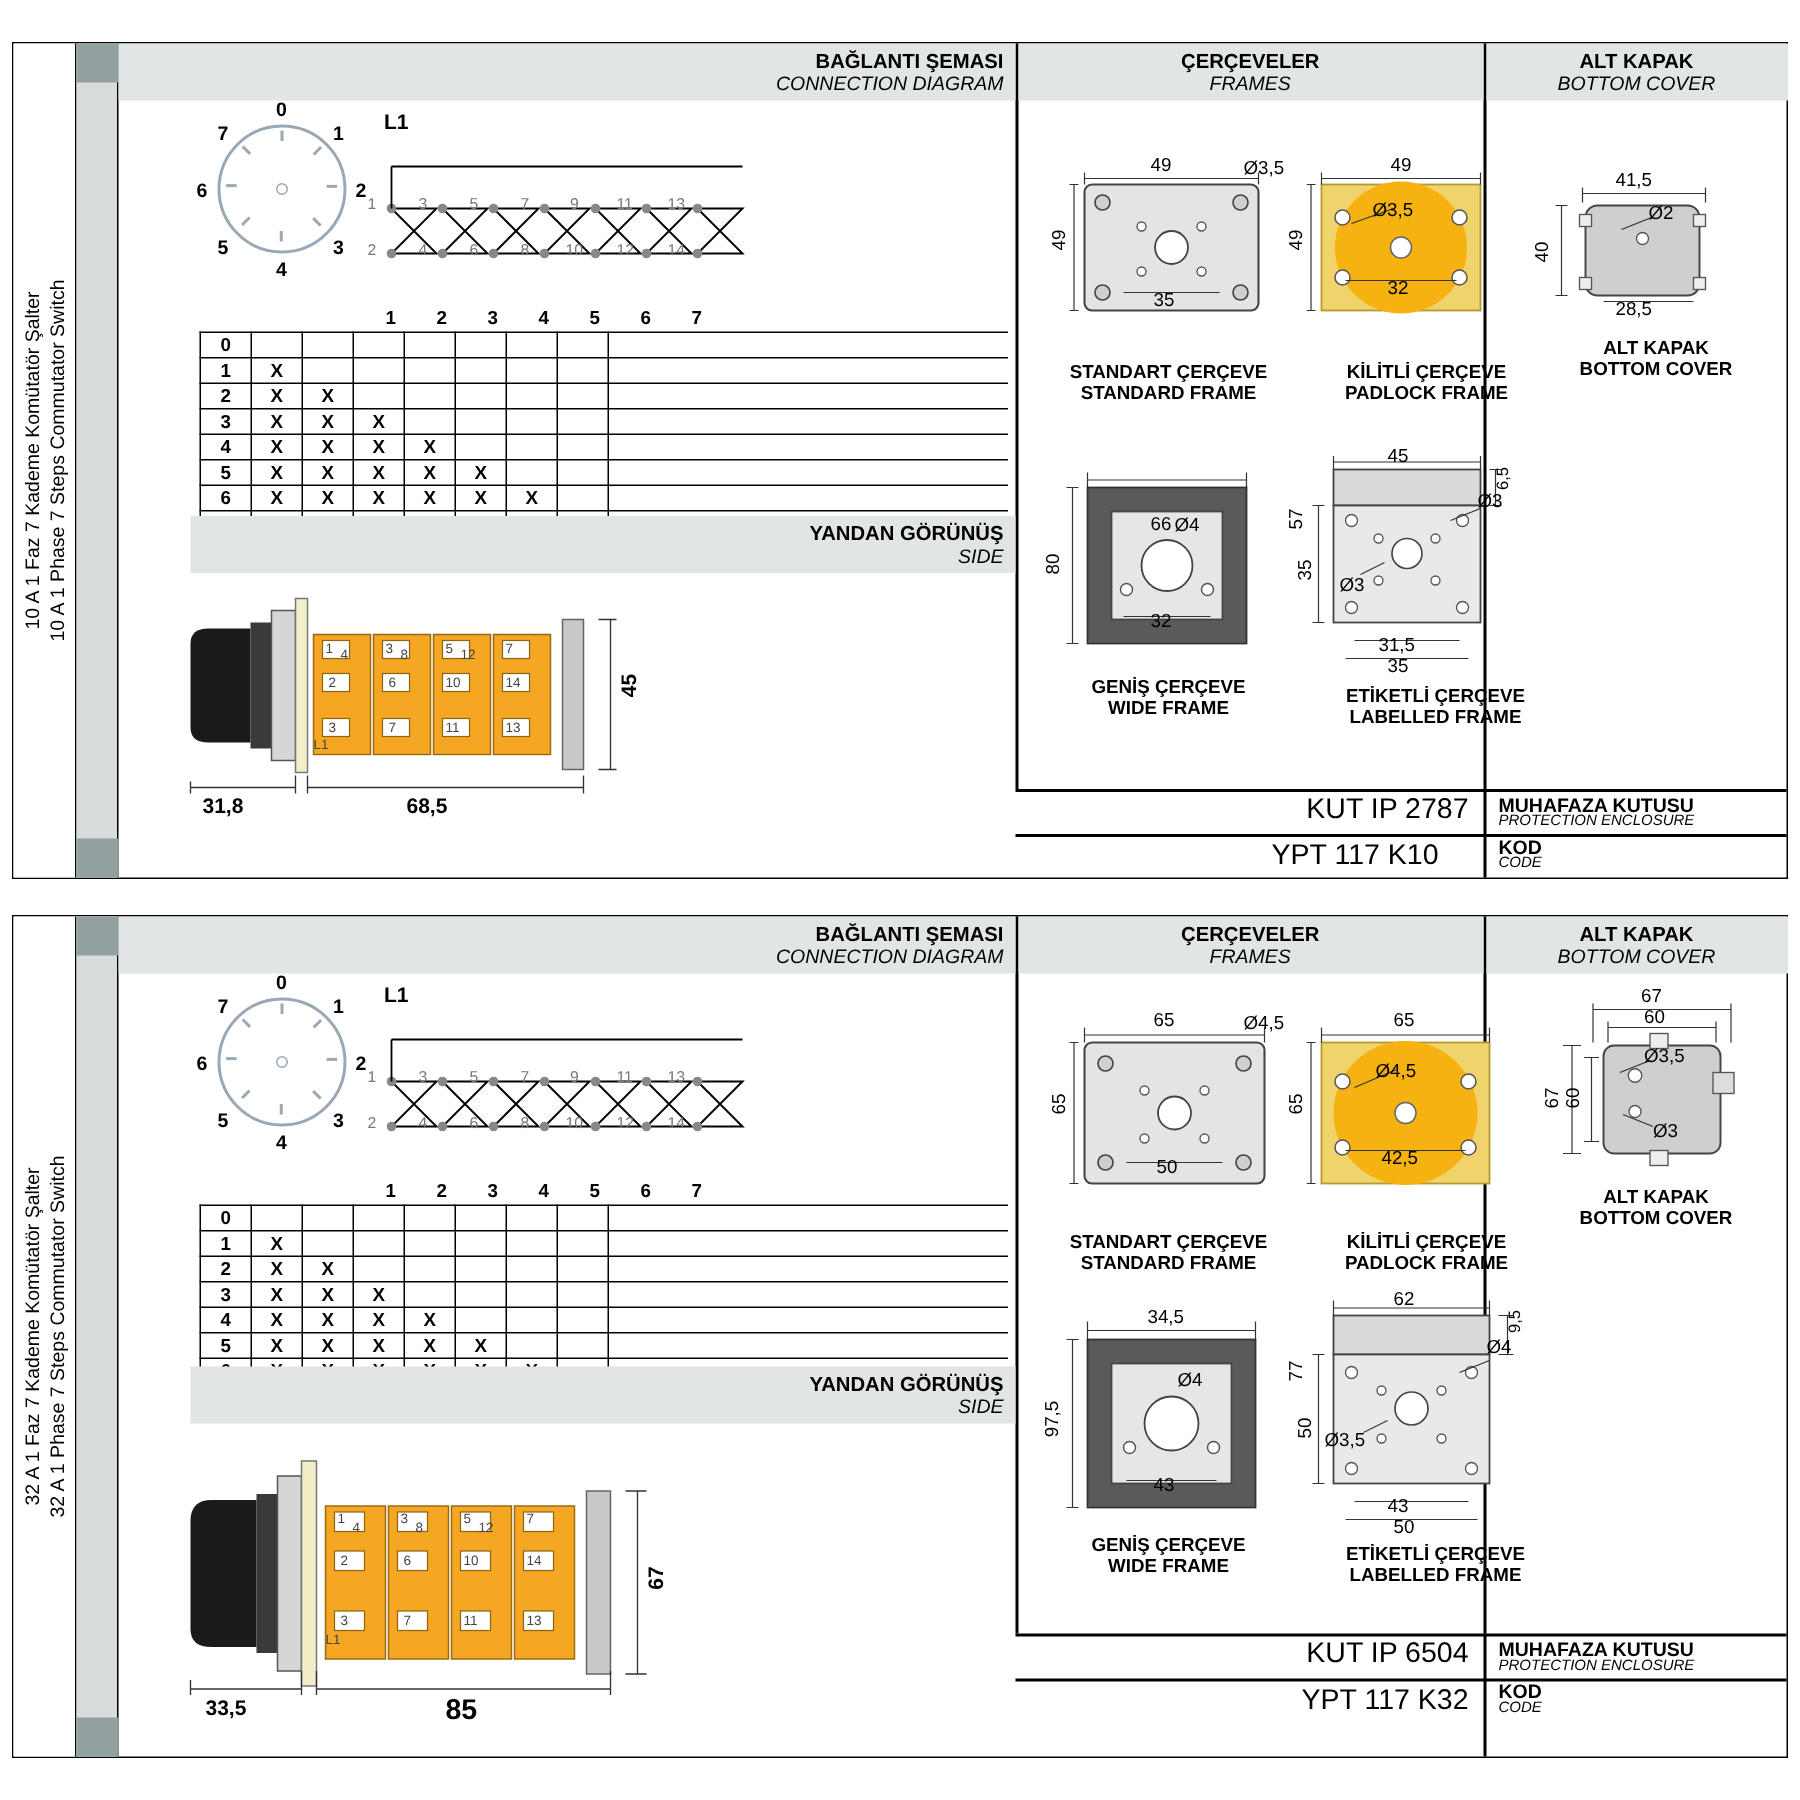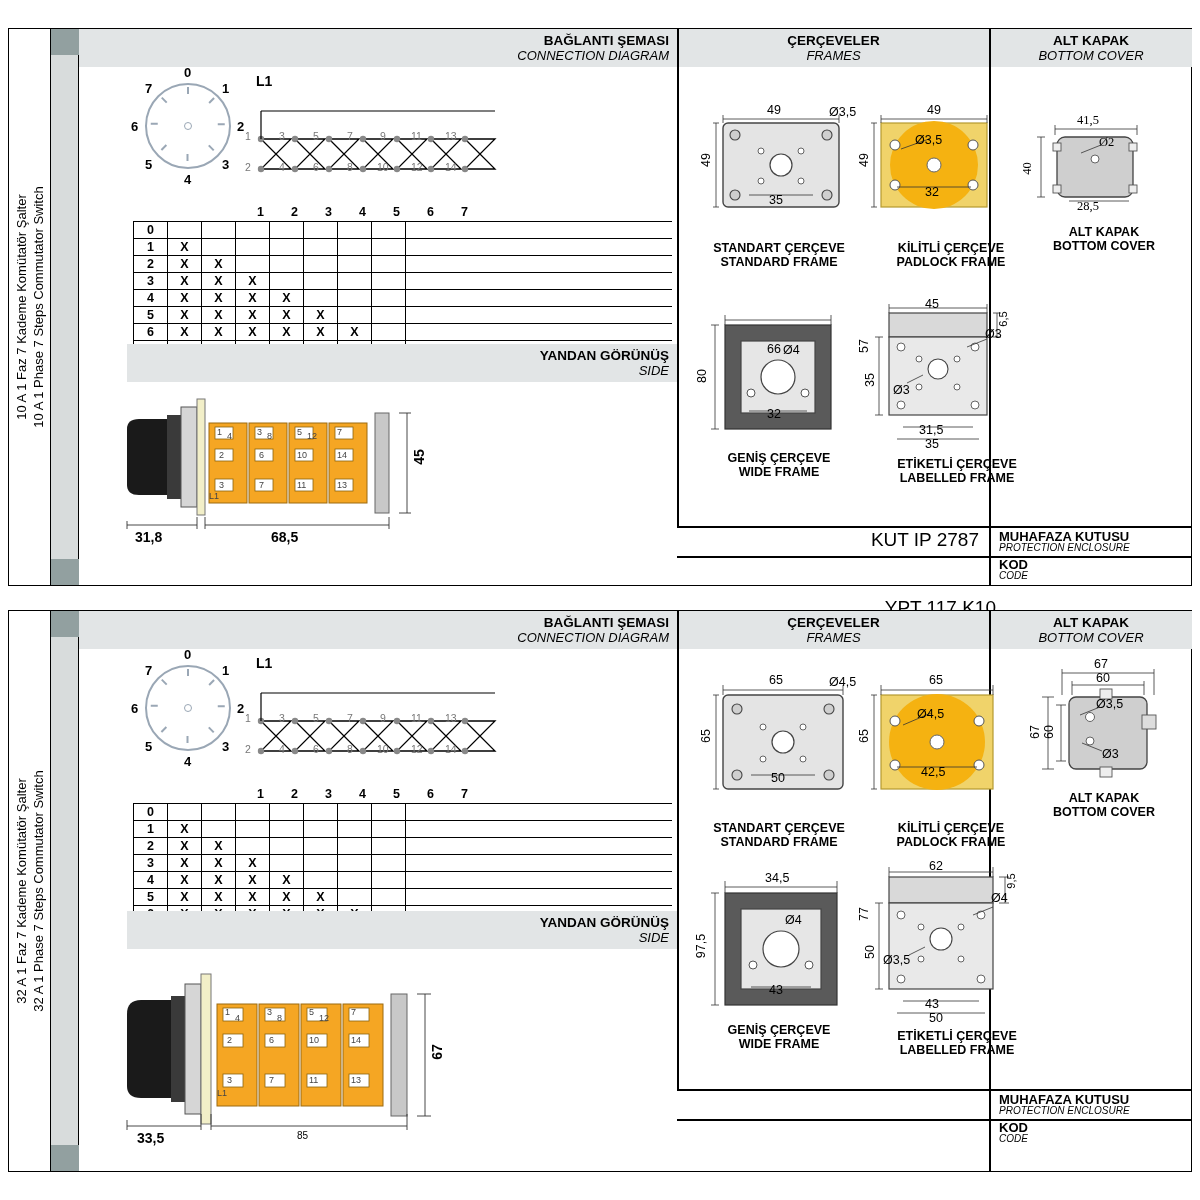--- a/index.html
+++ b/index.html
@@ -495,21 +495,21 @@
       <div class="dim" style="left:52px; top:124px; font-size:12.5px;">31,5</div>
       <div class="dim" style="left:58px; top:138px; font-size:12.5px;">35</div>
       <div class="dim" style="left:118px; top:28px; font-size:12.5px;">Ø3</div>
       <div class="dim" style="left:26px; top:84px; font-size:12.5px;">Ø3</div>
     </div>
     <div class="cap" style="left:858px; top:428px; width:180px;">
       <div>ETİKETLİ ÇERÇEVE</div>
       <div>LABELLED FRAME</div>
     </div>
 
-    <div style="position:absolute; left:1020px; top:80px;font-family:Liberation Serif, serif;">
+    <div style="position:absolute; left:1020px; top:80px;">
       <svg width="150" height="120" viewBox="0 0 150 120">
         <path d="M36 28 h60 a8 8 0 0 1 8 8 v44 a8 8 0 0 1 -8 8 h-60 a8 8 0 0 1 -8 -8 v-44 a8 8 0 0 1 8 -8 z" fill="#cfcfcf" stroke="#444" stroke-width="1.3"></path>
         <rect x="24" y="34" width="8" height="8" fill="#eee" stroke="#555" stroke-width="0.9"></rect>
         <rect x="100" y="34" width="8" height="8" fill="#eee" stroke="#555" stroke-width="0.9"></rect>
         <rect x="24" y="76" width="8" height="8" fill="#eee" stroke="#555" stroke-width="0.9"></rect>
         <rect x="100" y="76" width="8" height="8" fill="#eee" stroke="#555" stroke-width="0.9"></rect>
         <circle cx="66" cy="50" r="4" fill="#fff" stroke="#555" stroke-width="0.9"></circle>
         <g stroke="#333" stroke-width="0.8">
           <line x1="26" y1="16" x2="26" y2="26"></line>
             <line x1="108" y1="16" x2="108" y2="26"></line>
@@ -530,21 +530,21 @@
       <div>ALT KAPAK</div>
       <div>BOTTOM COVER</div>
     </div>
 
     <div class="hline" style="left:668px; top:497px; width:514px;"></div>
     <div class="hline" style="left:668px; top:527px; width:514px;"></div>
     <div class="vline" style="left:980px; top:497px; height:59px;"></div>
     <div class="kut-left" style="left:700px; top:500px; width:270px;">KUT IP 2787</div>
     <div class="kut-right-1" style="left:990px; top:500px;">MUHAFAZA KUTUSU</div>
     <div class="kut-right-2" style="left:990px; top:513px;">PROTECTION ENCLOSURE</div>
-    <div class="kut-left" style="left:717px; top:531px; width:270px;margin-top:37px;">YPT  117 K10</div>
+    <div class="kut-left" style="left:680px; top:531px; width:270px;">YPT  117 K10</div>
     <div class="kut-right-1" style="left:990px; top:528px;">KOD</div>
     <div class="kut-right-2" style="left:990px; top:541px;">CODE</div>
   </div>
 
   <div class="block block-2">
     <div class="vstrip">
       <div class="vstrip-text">
         <div>32 A 1 Faz 7 Kademe Komütatör Şalter</div>
         <div class="l2">32 A 1 Phase 7 Steps Commutator Switch</div>
       </div>
@@ -801,21 +801,21 @@
         <span style="position:absolute; left:150px; top:79px;">6</span>
         <span style="position:absolute; left:190px; top:79px;">10</span>
         <span style="position:absolute; left:232px; top:79px;">14</span>
         <span style="position:absolute; left:108px; top:119px;">3</span>
         <span style="position:absolute; left:150px; top:119px;">7</span>
         <span style="position:absolute; left:190px; top:119px;">11</span>
         <span style="position:absolute; left:232px; top:119px;">13</span>
         <span style="position:absolute; left:98px; top:132px;">L1</span>
       </div>
       <div class="dim" style="left:18px; top:174px; font-weight:bold; font-size:14px;">33,5</div>
-      <div class="dim" style="left:178px; top:174px; font-weight:normal; font-size:10px;text-align:center;">85</div>
+      <div class="dim" style="left:178px; top:174px; font-weight:bold; font-size:19px;text-align:center;">85</div>
       <div class="dim" style="left:310px; top:88px; font-weight:bold; font-size:14px; transform:rotate(-90deg);">67</div>
     </div>
 
     <div style="position:absolute; left:700px; top:68px;">
       <svg width="145" height="120" viewBox="0 0 145 120">
         <rect x="14" y="16" width="120" height="94" rx="5" fill="#e4e4e4" stroke="#444" stroke-width="1.4"></rect>
         <circle cx="28" cy="30" r="5" fill="#cfcfcf" stroke="#444" stroke-width="1.1"></circle>
         <circle cx="120" cy="30" r="5" fill="#cfcfcf" stroke="#444" stroke-width="1.1"></circle>
         <circle cx="28" cy="96" r="5" fill="#cfcfcf" stroke="#444" stroke-width="1.1"></circle>
         <circle cx="120" cy="96" r="5" fill="#cfcfcf" stroke="#444" stroke-width="1.1"></circle>
@@ -979,19 +979,21 @@
       <div class="dim" style="left:78px; top:88px; font-size:12.5px;">Ø3</div>
     </div>
     <div class="cap" style="left:1000px; top:180px; width:190px;">
       <div>ALT KAPAK</div>
       <div>BOTTOM COVER</div>
     </div>
 
     <div class="hline" style="left:668px; top:478px; width:514px;"></div>
     <div class="hline" style="left:668px; top:508px; width:514px;"></div>
     <div class="vline" style="left:980px; top:478px; height:82px;"></div>
+    <div class="kut-left" style="left:700px; top:481px; width:270px;">KUT IP 6504</div>
     <div class="kut-right-1" style="left:990px; top:481px;">MUHAFAZA KUTUSU</div>
     <div class="kut-right-2" style="left:990px; top:494px;">PROTECTION ENCLOSURE</div>
+    <div class="kut-left" style="left:700px; top:512px; width:270px;">YPT 117 K32</div>
     <div class="kut-right-1" style="left:990px; top:509px;">KOD</div>
     <div class="kut-right-2" style="left:990px; top:522px;">CODE</div>
   </div>
 
 </div>
 
 </body></html>

